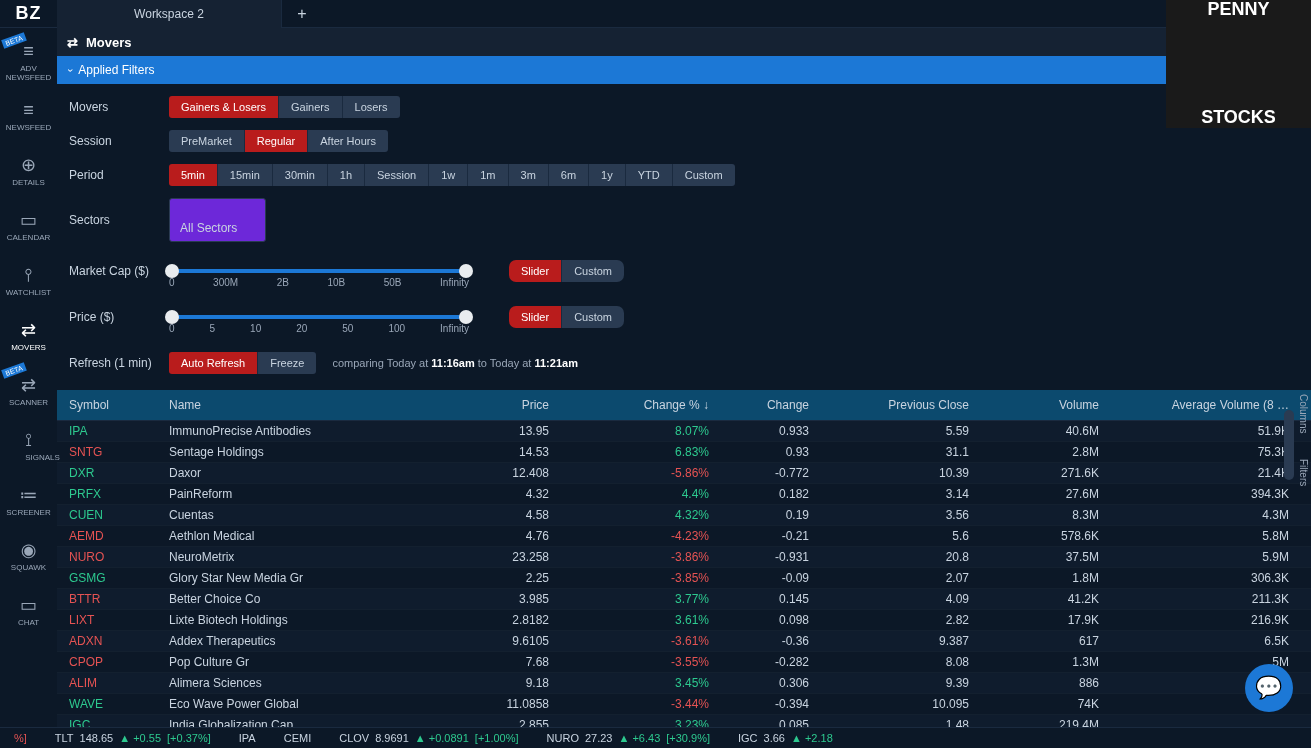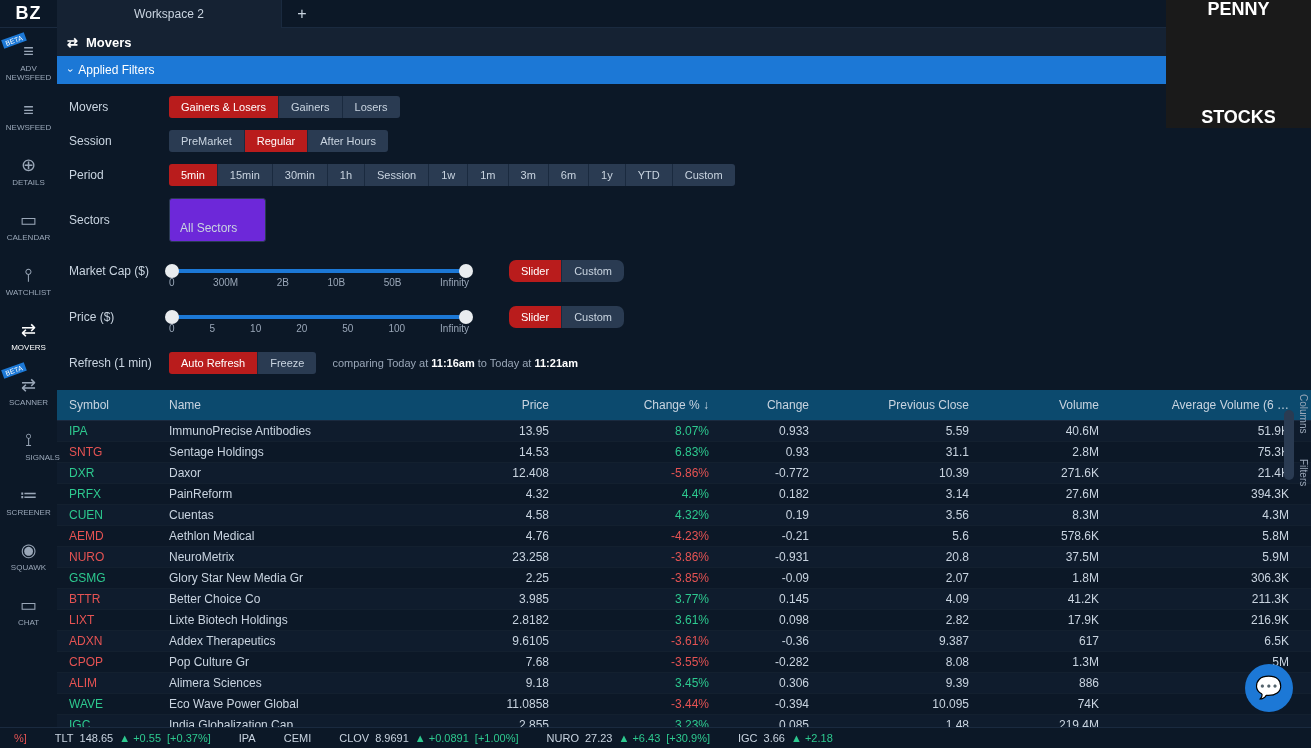--- a/index.html
+++ b/index.html
@@ -210,21 +210,21 @@
   </div>
 
   <div class="table-hdr">
     <div class="col-sym">Symbol</div>
     <div class="col-name">Name</div>
     <div class="col-price">Price</div>
     <div class="col-chgp">Change % ↓</div>
     <div class="col-chg">Change</div>
     <div class="col-pc">Previous Close</div>
     <div class="col-vol">Volume</div>
-    <div class="col-avol">Average Volume (6 …</div>
+    <div class="col-avol">Average Volume (8 …</div>
   </div>
   <div class="table-body" id="tbody">
       <div class="trow">
         <div class="col-sym sym-g">IPA</div>
         <div class="col-name">ImmunoPrecise Antibodies</div>
         <div class="col-price">13.95</div>
         <div class="col-chgp val-g">8.07%</div>
         <div class="col-chg">0.933</div>
         <div class="col-pc">5.59</div>
         <div class="col-vol">40.6M</div>

